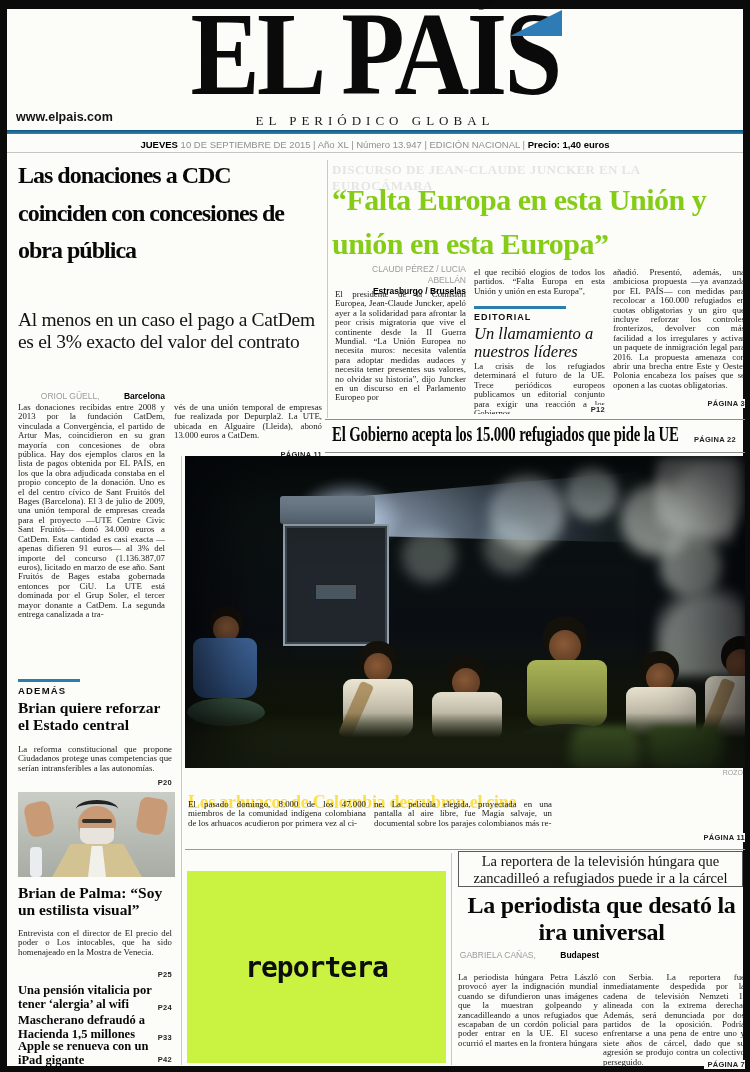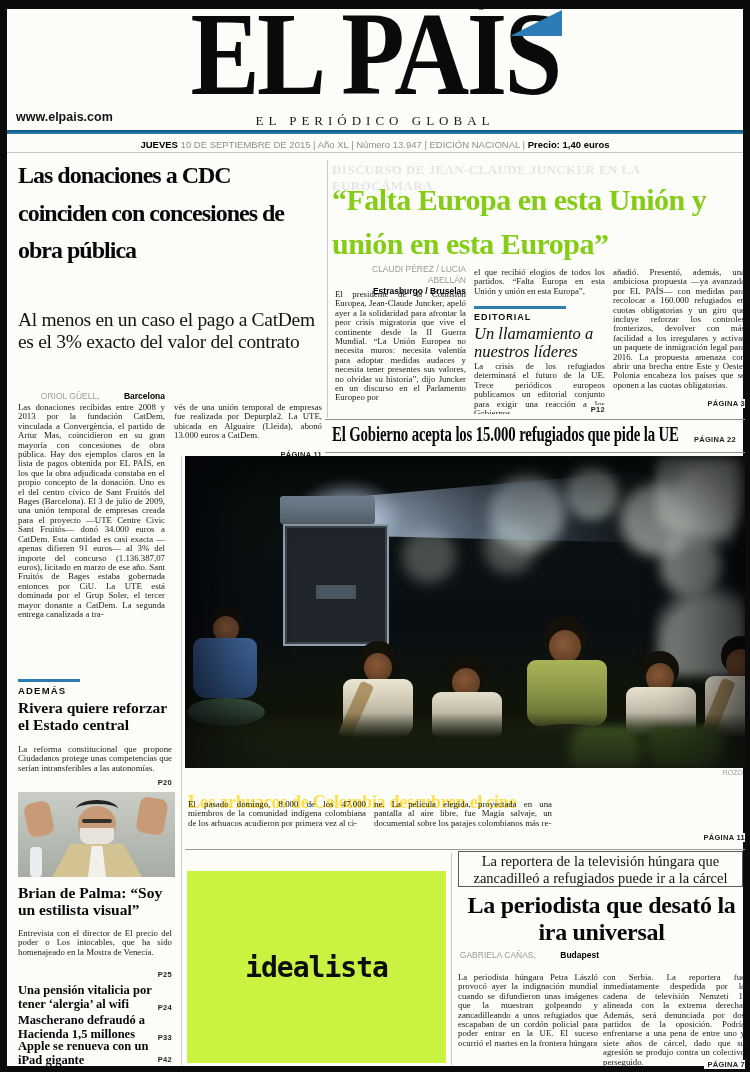--- a/index.html
+++ b/index.html
@@ -213,21 +213,21 @@
   <div class="abs cap3 body">
     <span class="pageref">PÁGINA 11</span>
   </div>
   <div class="abs rule-g" style="left:185px;top:849px;width:560px;background:#999;"></div>
 
   <div class="abs vrule" style="left:181px;top:456px;height:609px;"></div>
   <div class="abs vrule" style="left:451px;top:853px;height:212px;"></div>
 
   <div class="abs ademas-rule"></div>
   <div class="abs ademas-label">ADEMÁS</div>
-  <div class="abs rail-title" style="left:18px;top:699px;">Rivera quiere reforzar el Estado central</div>
+  <div class="abs rail-title" style="left:18px;top:699px;">Brian quiere reforzar el Estado central</div>
   <div class="abs rail-text body" style="left:18px;top:745px;height:42px;">
     <span>La reforma constitucional que propone Ciudadanos protege unas competencias que serían intransferibles a las autonomías.</span>
     <span class="pageref">P20</span>
   </div>
 
   <div class="abs dp-photo">
     <div class="ph" style="left:8px;top:10px;width:26px;height:34px;border-radius:8px;background:#c99a76;transform:rotate(-12deg);"></div>
     <div class="ph" style="left:120px;top:6px;width:28px;height:36px;border-radius:8px;background:#c99a76;transform:rotate(10deg);"></div>
     <div class="ph" style="left:60px;top:14px;width:38px;height:36px;border-radius:50%;background:#c99a76;"></div>
     <div class="ph" style="left:58px;top:8px;width:42px;height:18px;border-radius:50% 50% 0 0;border-top:4px solid #222;box-sizing:border-box;"></div>
@@ -251,21 +251,21 @@
   <div class="abs brief" style="left:18px;top:1014px;height:30px;">
     <span>Mascherano defraudó a Hacienda 1,5 millones</span>
     <span class="pageref">P33</span>
   </div>
   <div class="abs brief" style="left:18px;top:1040px;height:26px;">
     <span>Apple se renueva con un iPad gigante</span>
     <span class="pageref">P42</span>
   </div>
 
   <div class="abs ad" style="background:#c9f241;">
-    <span class="ad-brand">idealista</span>
+    <span class="ad-brand">reportera</span>
   </div>
 
   <div class="abs p-kickerbox">La reportera de la televisión húngara que zancadilleó a refugiados puede ir a la cárcel</div>
   <div class="abs p-headline">La periodista que desató la ira universal</div>
   <div class="abs p-byline byline">
     <span>GABRIELA CAÑAS,</span>
     <span class="by-place">Budapest</span>
   </div>
   <div class="abs p-col1 body">La periodista húngara Petra László provocó ayer la indignación mundial cuando se difundieron unas imágenes que la muestran golpeando y zancadilleando a unos refugiados que escapaban de un cordón policial para poder entrar en la UE. El suceso ocurrió el martes en la frontera húngara</div>
   <div class="abs p-col2 body">

